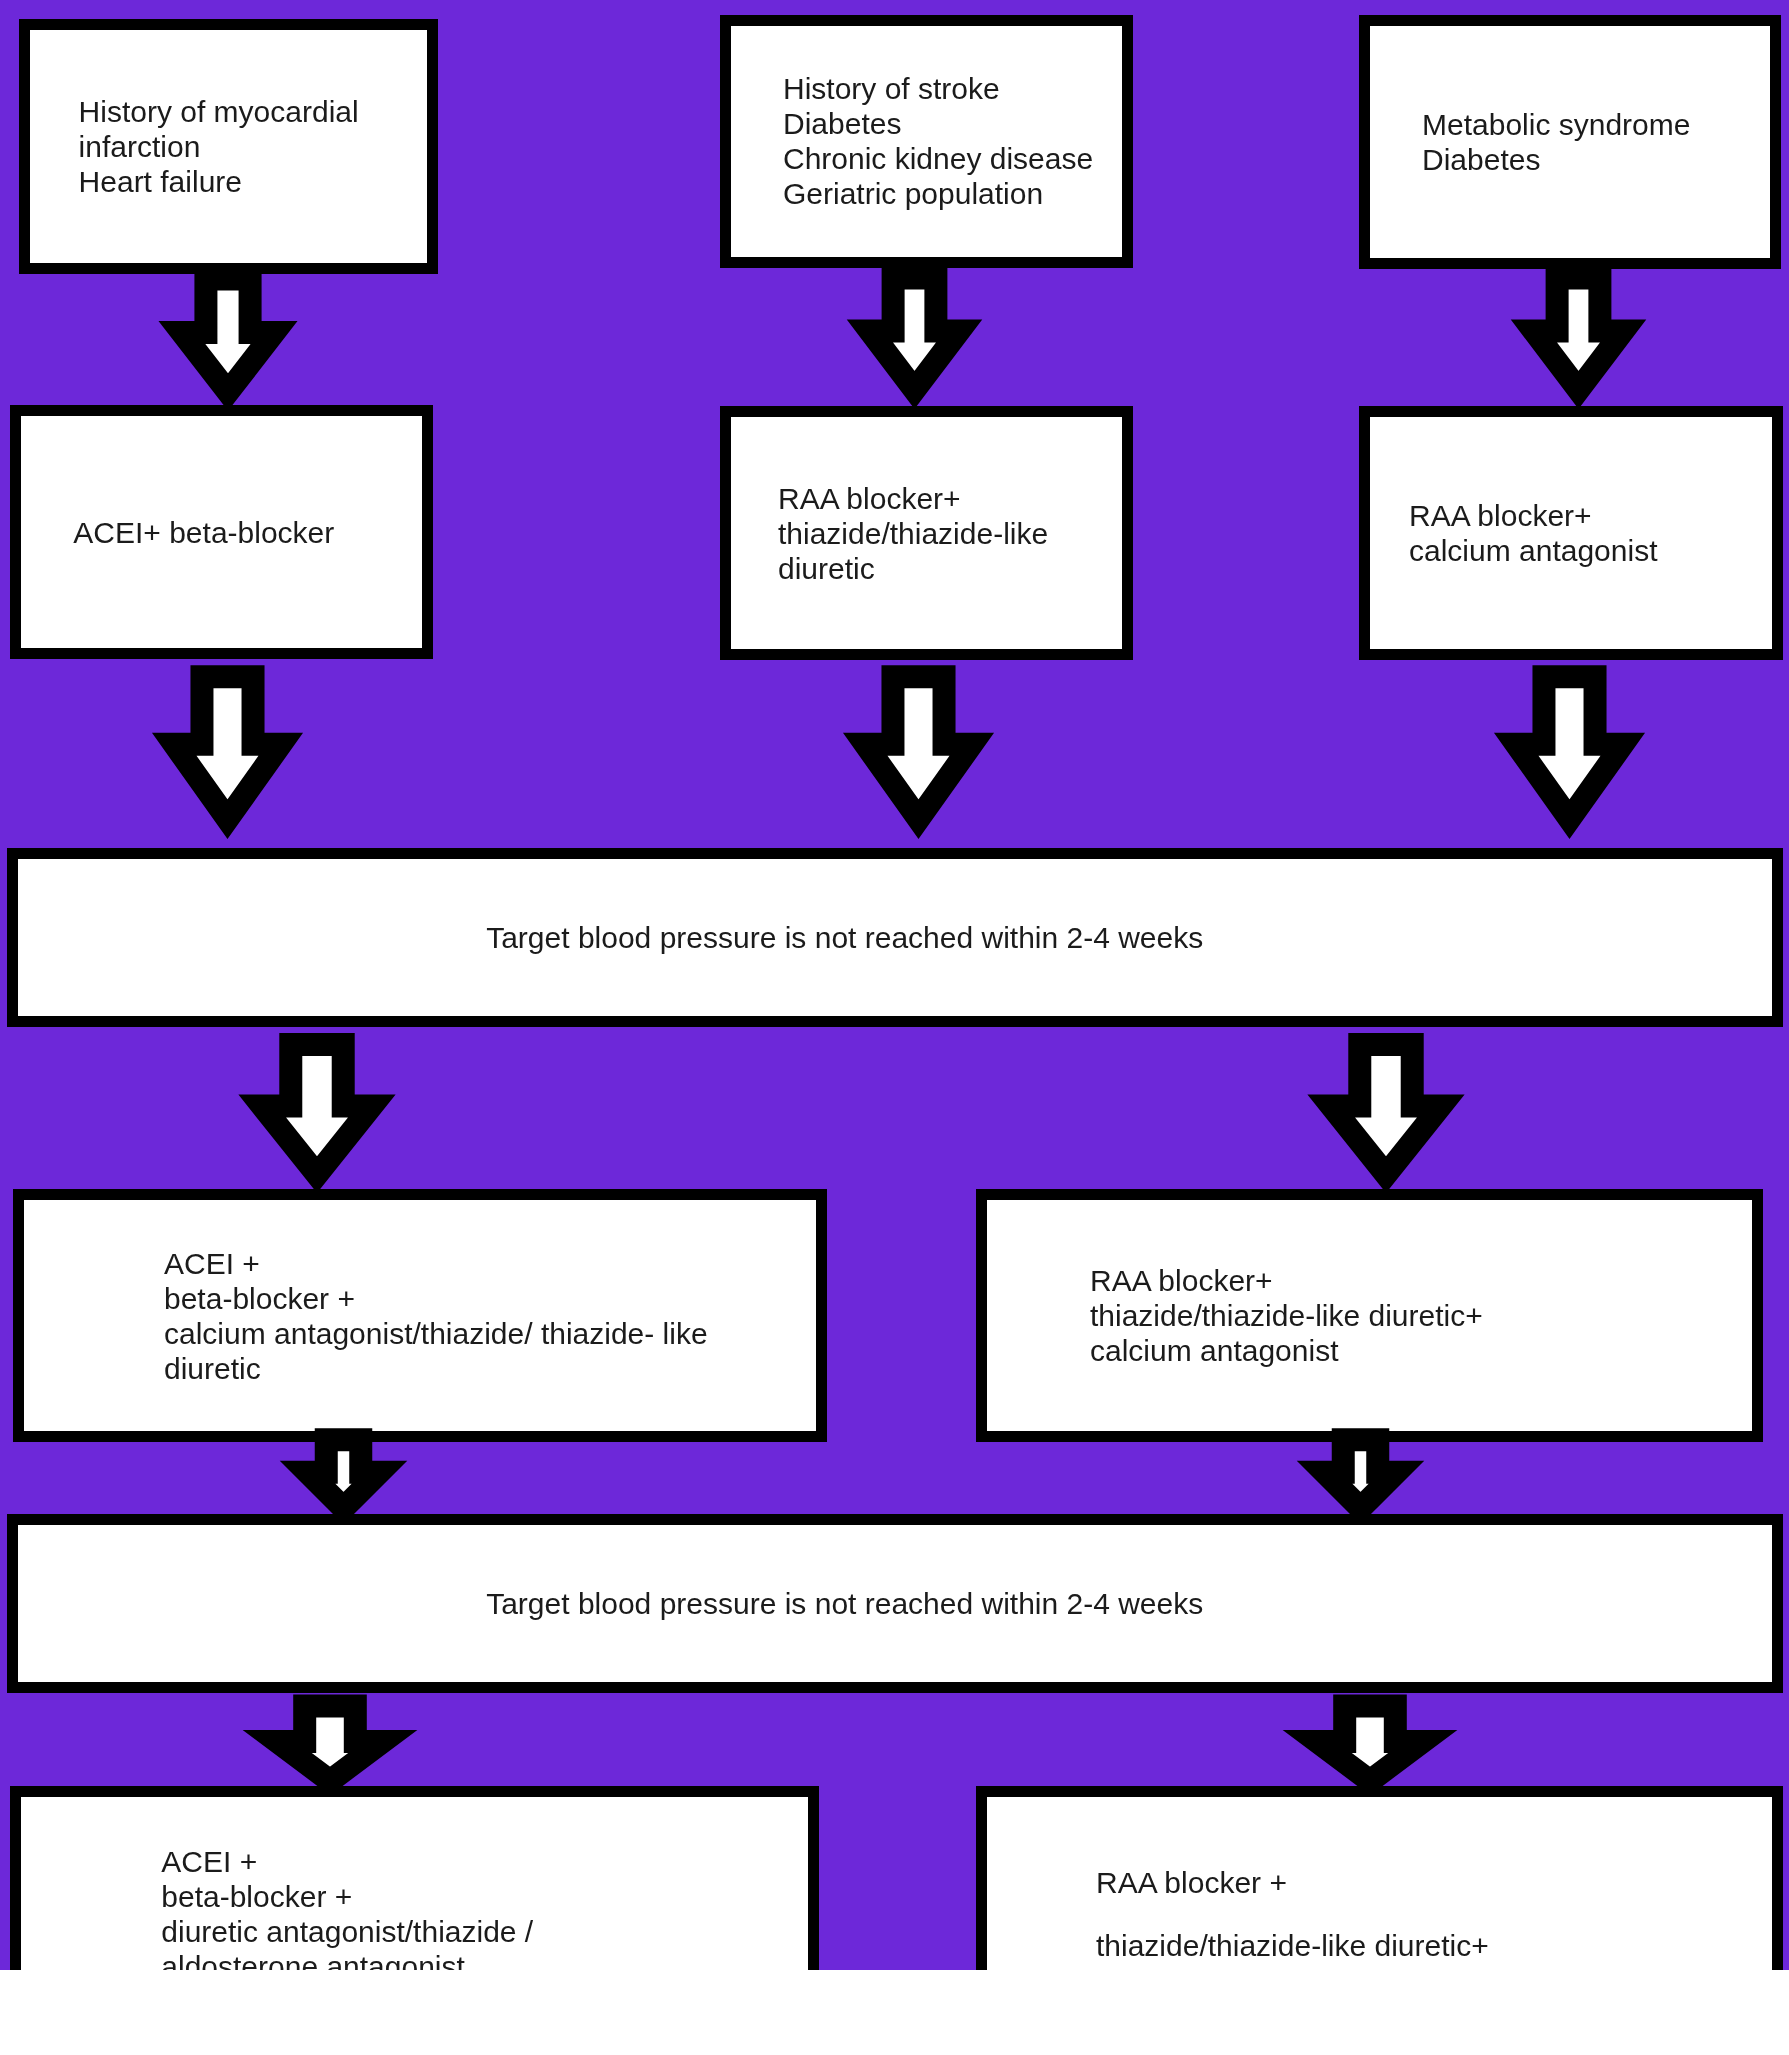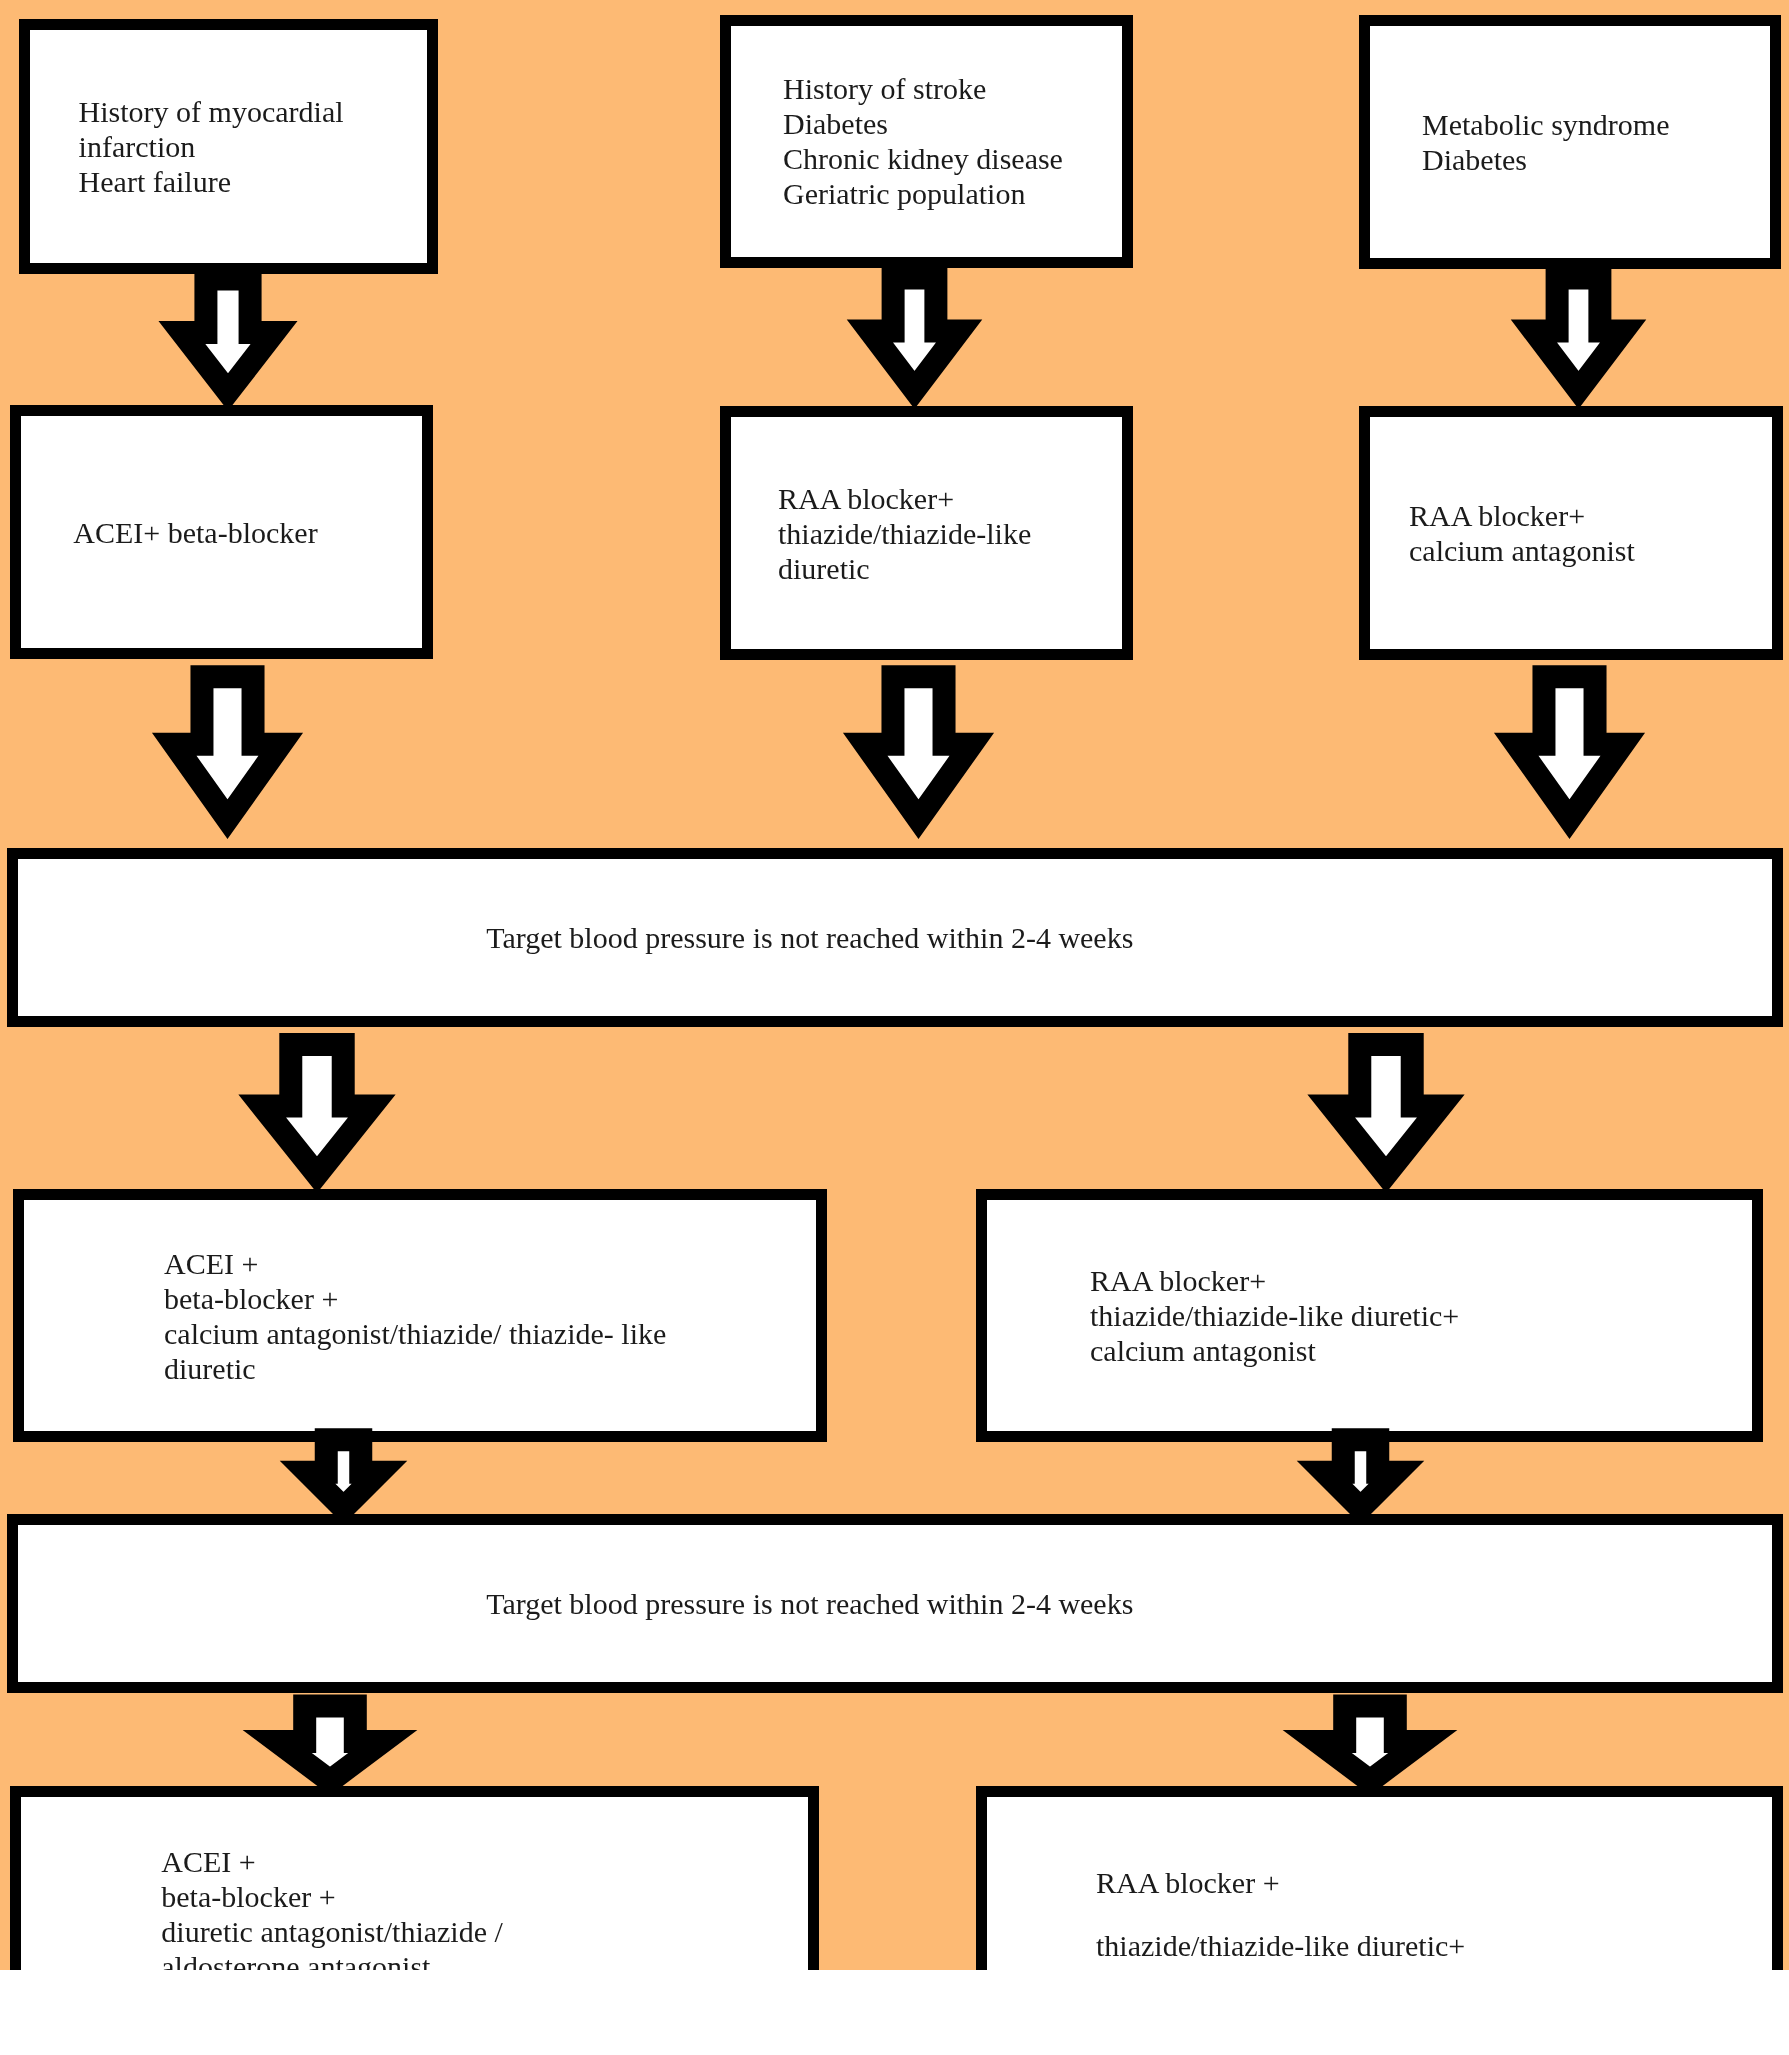--- a/index.html
+++ b/index.html
@@ -4,22 +4,22 @@
 <style>
   html, body {
     margin: 0;
     padding: 0;
     background: #ffffff;
   }
   #canvas {
     position: relative;
     width: 1790px;
     height: 1970px;
-    background: #fdba74;
-    font-family: Liberation Serif, serif;
+    background: #6d28d9;
+    font-family: Liberation Sans, sans-serif;
     color: #1b1b1b;
   }
   .node {
     position: absolute;
     box-sizing: border-box;
     border: 11.4px solid #000000;
     background: #ffffff;
     display: flex;
     flex-direction: column;
     justify-content: center;

